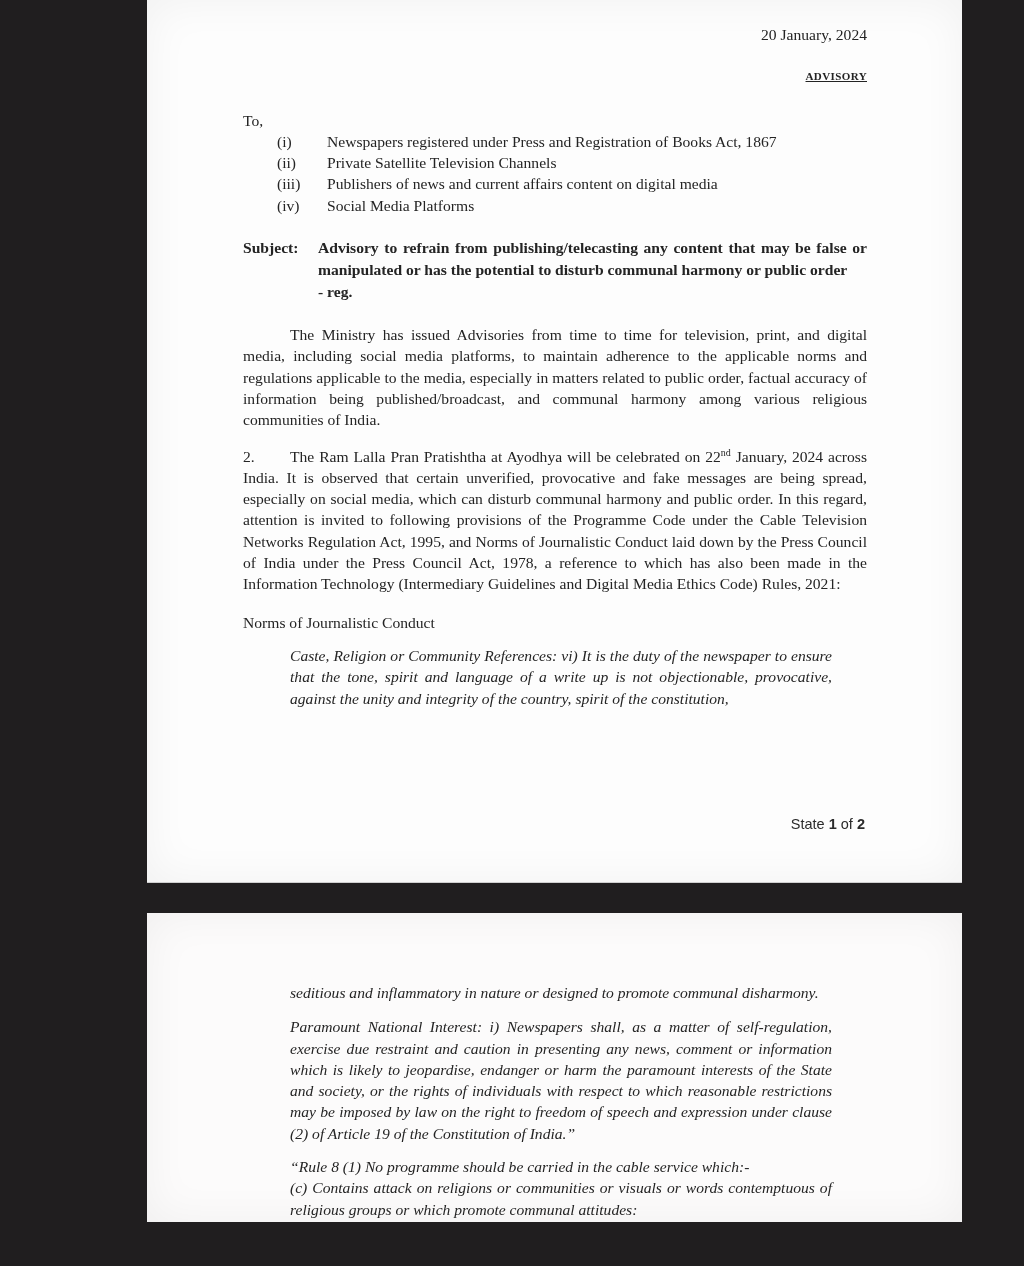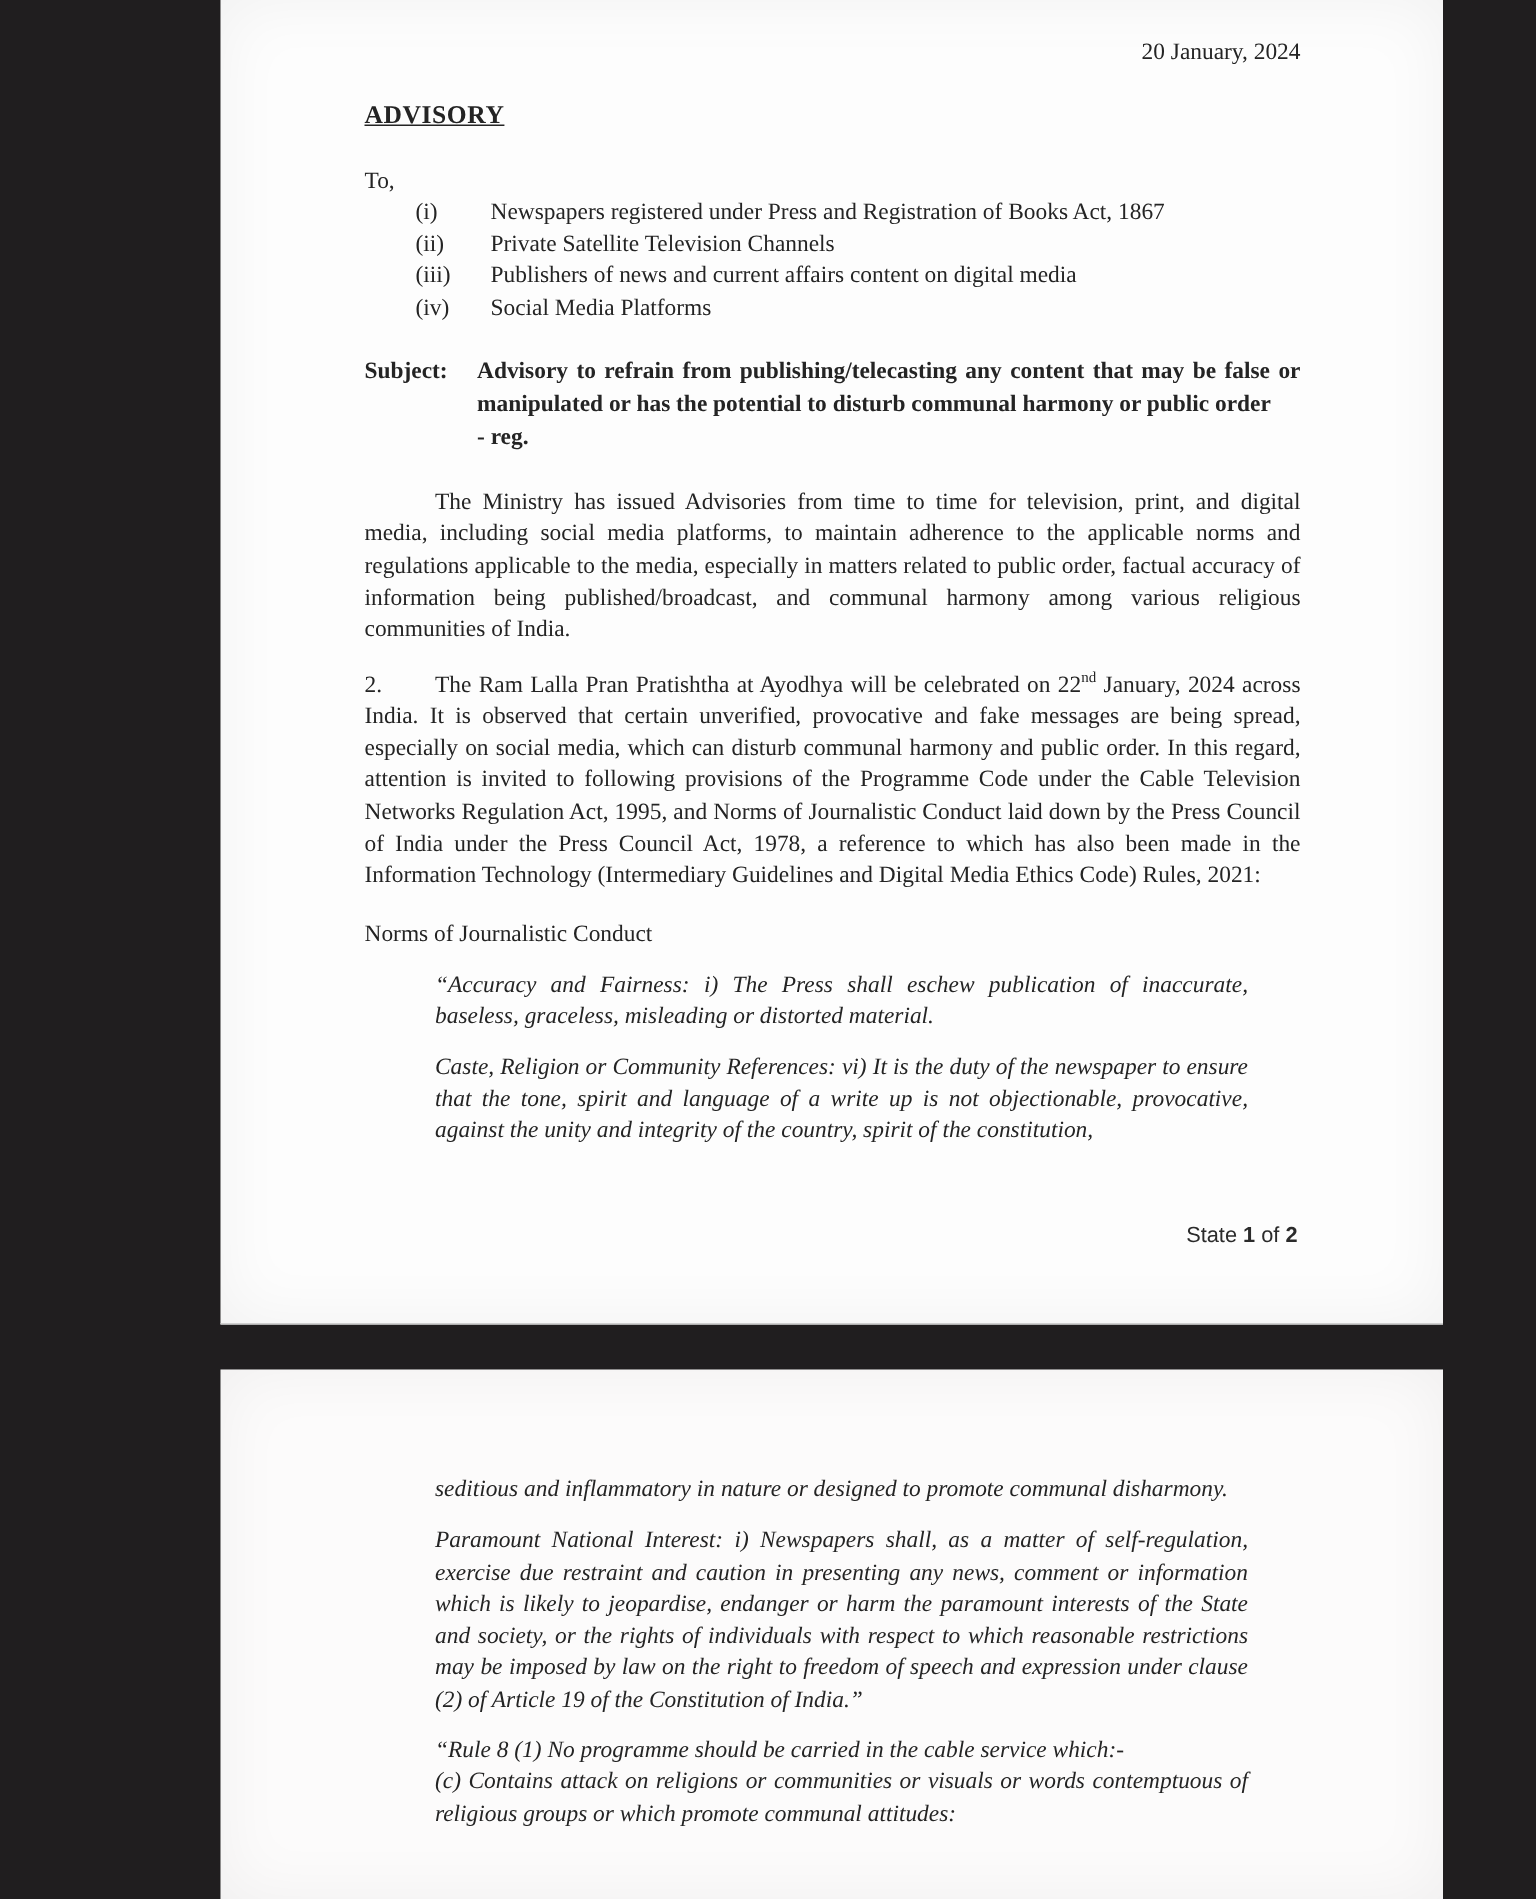--- a/index.html
+++ b/index.html
@@ -18,34 +18,34 @@
   }
   .page {
     position: absolute;
     left: 107px;
     width: 815px;
     background: #fdfdfd;
     color: #242424;
     box-shadow: inset 0 0 45px rgba(0,0,0,0.05);
   }
   .page-1 { top: 0; height: 882px; border-bottom: 1px solid #cfcfcf; }
-  .page-2 { top: 913px; height: 353px; overflow: hidden; background: #fcfbfb; }
+  .page-2 { top: 913px; height: 309px; overflow: hidden; background: #fcfbfb; }
   .content {
     padding: 24px 95px 0 96px;
     font-size: 15.6px;
     line-height: 21.3px;
   }
   .date-row { text-align: right; }
   .doc-title {
     margin-top: 21px;
-    text-align: left;
+    text-align: right;
     font-weight: bold;
     letter-spacing: 0.4px;
     text-decoration: underline;
-    font-size: 17px;
+    font-size: 11px;
   }
   .salutation { margin-top: 22px; }
   .recipients { padding-left: 34px; }
   .recipient-row { display: flex; }
   .rec-num { flex: none; width: 50px; }
   .subject-block { display: flex; margin-top: 21px; line-height: 22px; }
   .subject-label { flex: none; width: 75px; font-weight: bold; }
   .subject-body { font-weight: bold; text-align: justify; }
   .subject-body p { margin: 0; }
   .para { margin: 0; text-align: justify; }
@@ -113,23 +113,20 @@
           <p>- reg.</p>
         </div>
       </div>
 
       <p class="para para-ministry">The Ministry has issued Advisories from time to time for television, print, and digital media, including social media platforms, to maintain adherence to the applicable norms and regulations applicable to the media, especially in matters related to public order, factual accuracy of information being published/broadcast, and communal harmony among various religious communities of India.</p>
 
       <p class="para para-2"><span class="para-num">2.</span><span>The Ram Lalla Pran Pratishtha at Ayodhya will be celebrated on 22</span><sup>nd</sup><span> January, 2024 across India. It is observed that certain unverified, provocative and fake messages are being spread, especially on social media, which can disturb communal harmony and public order. In this regard, attention is invited to following provisions of the Programme Code under the Cable Television Networks Regulation Act, 1995, and Norms of Journalistic Conduct laid down by the Press Council of India under the Press Council Act, 1978, a reference to which has also been made in the Information Technology (Intermediary Guidelines and Digital Media Ethics Code) Rules, 2021:</span></p>
 
       <div class="section-heading">Norms of Journalistic Conduct</div>
 
-      <div class="quote">
-        <p>“Accuracy and Fairness: i) The Press shall eschew publication of inaccurate, baseless, graceless, misleading or distorted material.</p>
-      </div>
 
       <div class="quote q-caste">
         <p>Caste, Religion or Community References: vi) It is the duty of the newspaper to ensure that the tone, spirit and language of a write up is not objectionable, provocative, against the unity and integrity of the country, spirit of the constitution,</p>
       </div>
 
     </div>
 
     <div class="page-footer">
       <span>State</span>
       <b>1</b>

